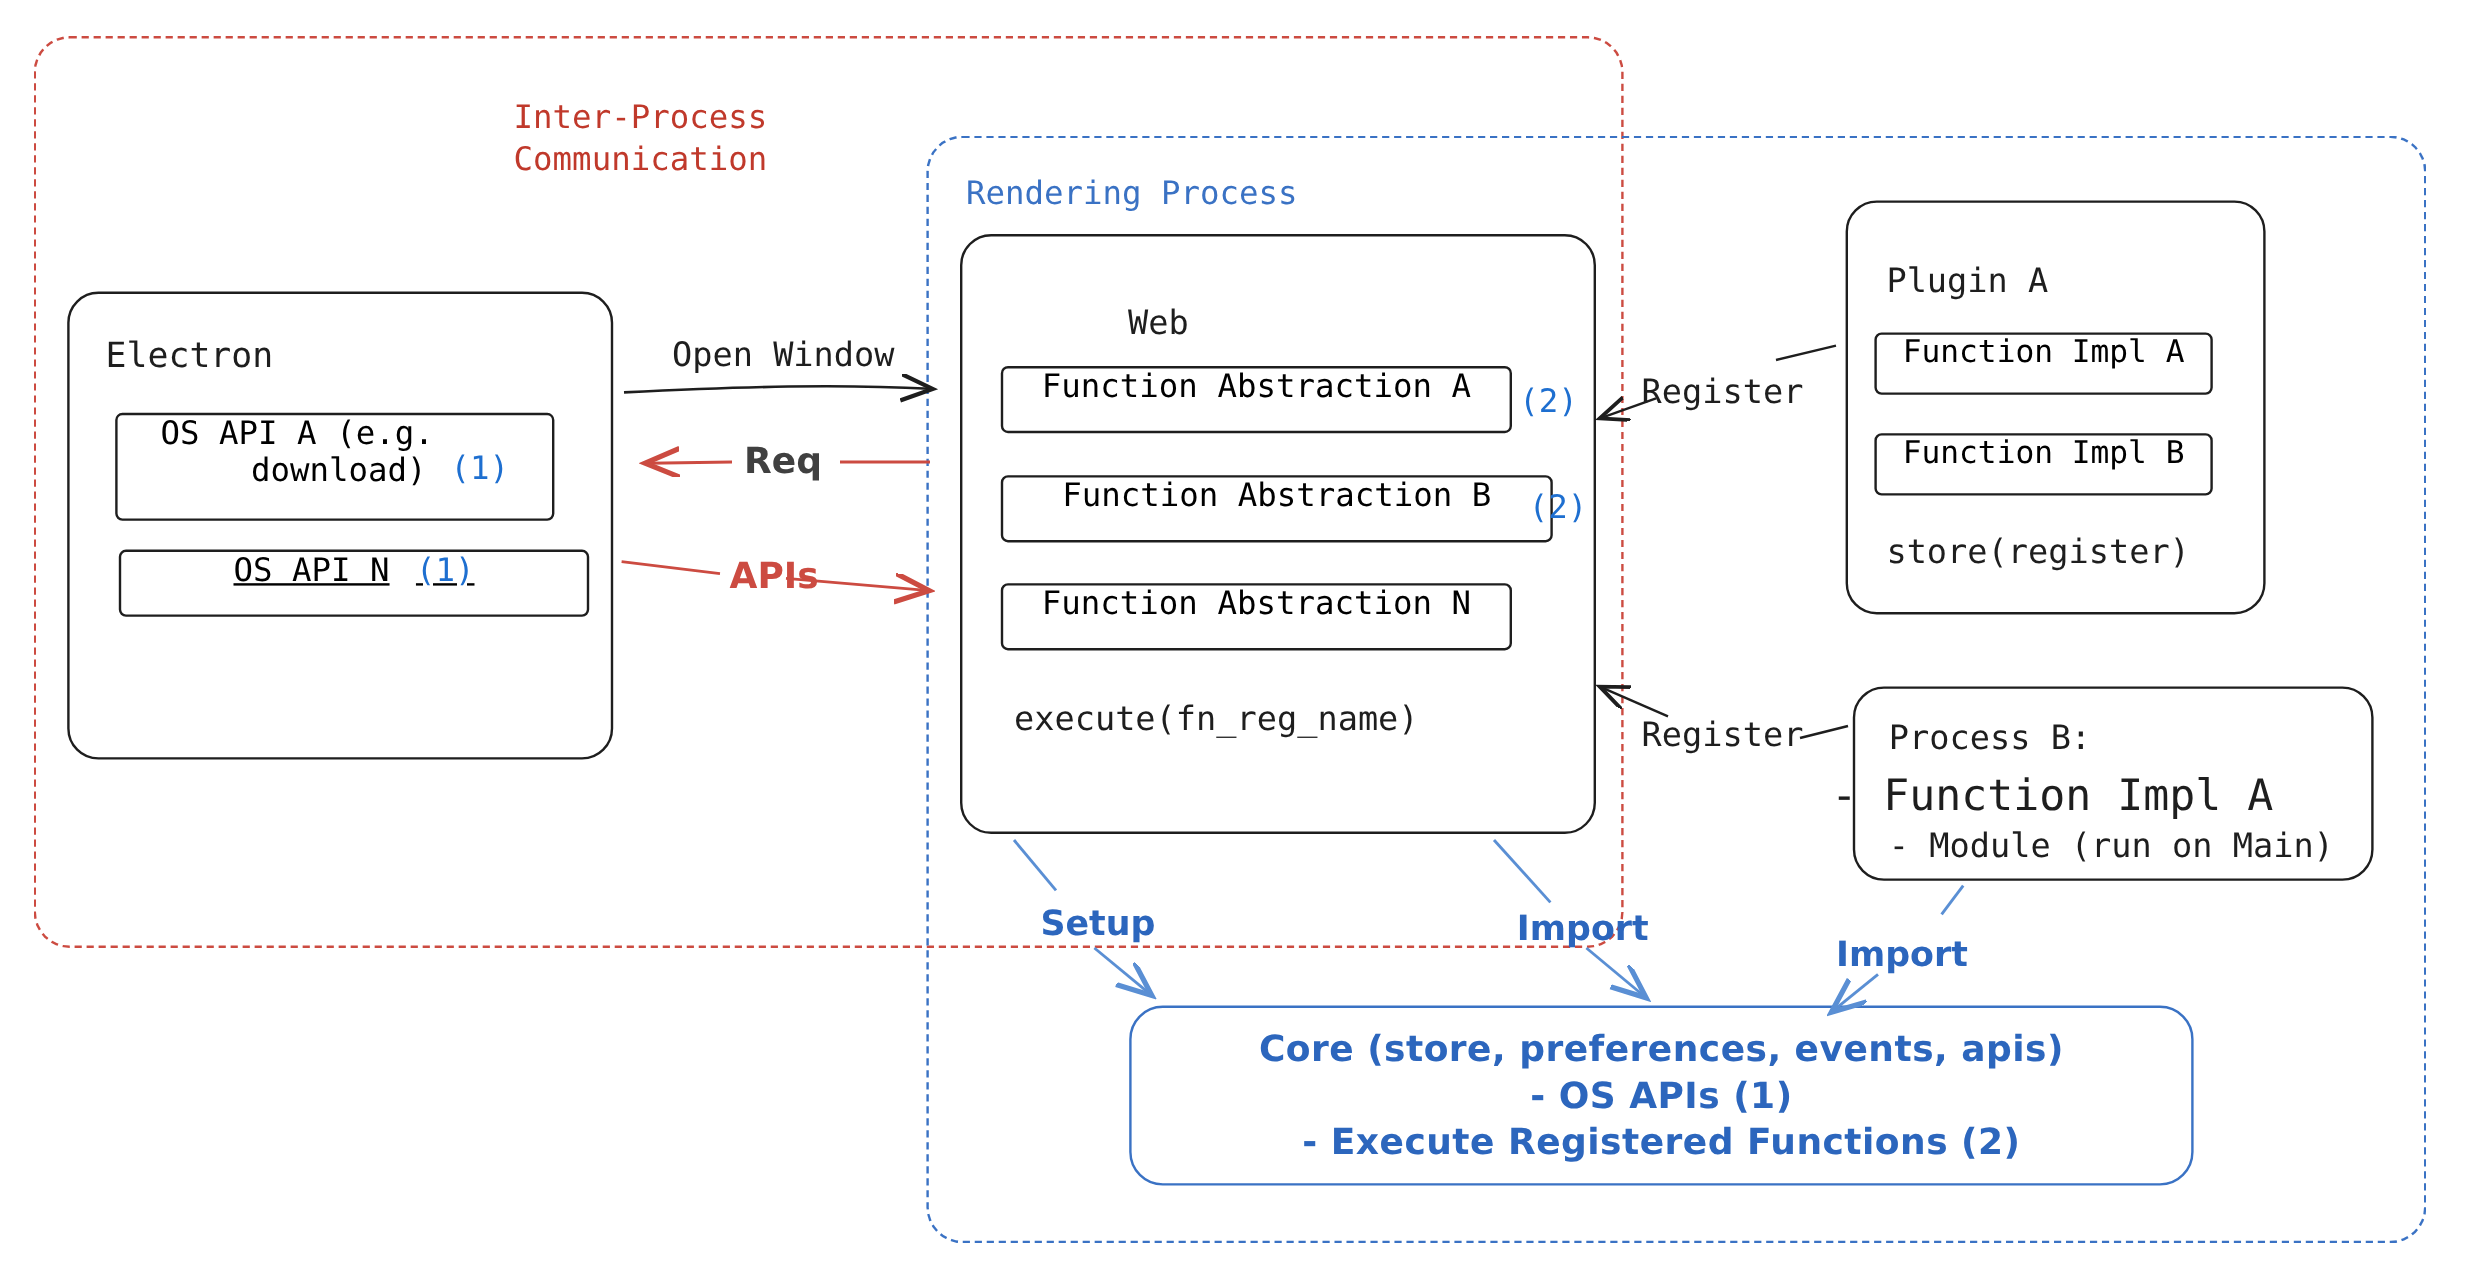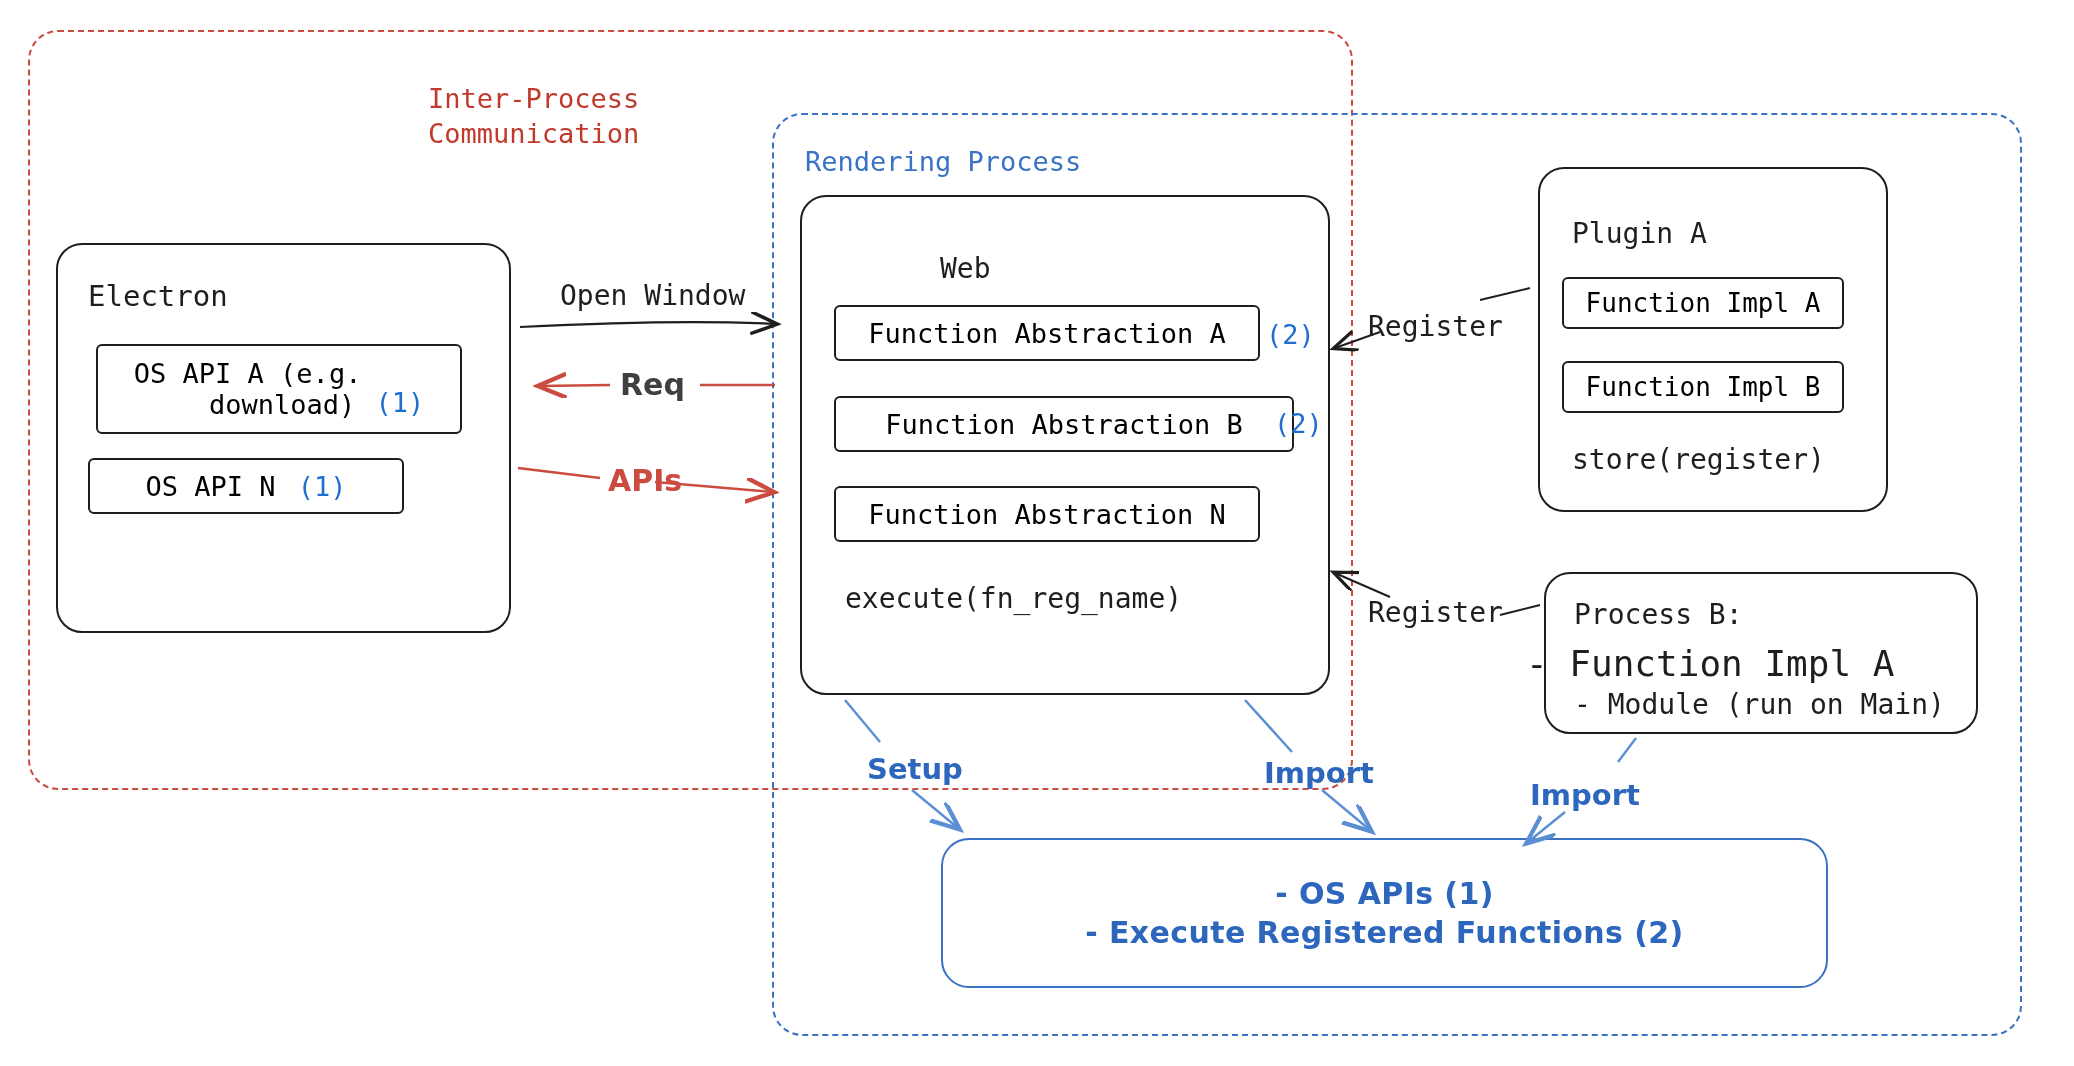--- a/index.html
+++ b/index.html
@@ -29,21 +29,21 @@
     border-radius: 26px;
     background: transparent;
   }
   .inner-box {
     position: absolute;
     box-sizing: border-box;
     border: 2.2px solid #1e1e1e;
     border-radius: 6px;
     background: transparent;
     display: flex;
-    align-items: center;
+    align-items: flex-start;
     justify-content: center;
     text-align: center;
   }
   .dashed-red {
     position: absolute;
     box-sizing: border-box;
     border: 2.4px dashed #cc4b41;
     border-radius: 30px;
     background: transparent;
   }
@@ -122,21 +122,21 @@
   <div class="inner-box" style="left:96px; top:344px; width:366px; height:90px;">
     <div style="display:flex; align-items:center; gap:14px;">
       <div style="text-align:center;">
         <div style="font-size:27px; white-space:pre;">OS API A (e.g.</div>
         <div style="font-size:27px; white-space:pre; text-align:right; padding-right:6px;">download)</div>
       </div>
       <div class="marker-blue" style="font-size:27px; align-self:flex-end; padding-bottom:2px;">(1)</div>
     </div>
   </div>
 
-  <div class="inner-box" style="left:88px; top:458px; width:316px; height:56px;">
+  <div class="inner-box" style="left:99px; top:458px; width:392px; height:56px;text-decoration:underline;">
     <div style="display:flex; align-items:center; gap:22px;">
       <div style="font-size:27px; white-space:pre;">OS API N</div>
       <div class="marker-blue" style="font-size:27px;">(1)</div>
     </div>
   </div>
 
   <div class="box" style="left:800px; top:195px; width:530px; height:500px;"></div>
 
   <div class="label" style="left:940px; top:252px; font-size:28px;">Web</div>
 
@@ -170,20 +170,21 @@
 
   <div class="label" style="left:1572px; top:443px; font-size:28px;">store(register)</div>
 
   <div class="box" style="left:1544px; top:572px; width:434px; height:162px;"></div>
 
   <div class="label" style="left:1574px; top:598px; font-size:28px;">Process B:</div>
   <div class="label" style="left:1526px; top:643px; font-size:36px;">- Function Impl A</div>
   <div class="label" style="left:1574px; top:688px; font-size:28px;">- Module (run on Main)</div>
 
   <div class="core-box" style="left:941px; top:838px; width:887px; height:150px;">
+    <div class="core-line">Core (store, preferences, events, apis)</div>
     <div class="core-line">- OS APIs (1)</div>
     <div class="core-line">- Execute Registered Functions (2)</div>
   </div>
 
   <svg class="layer" viewBox="0 0 2074 1066">
     <defs>
       <marker id="ah-black" markerWidth="14" markerHeight="14" refX="11" refY="5" orient="auto">
         <path d="M0,0 L12,5 L0,10" fill="none" stroke="#1e1e1e" stroke-width="1.6"></path>
       </marker>
       <marker id="ah-red" markerWidth="14" markerHeight="14" refX="11" refY="5" orient="auto">

